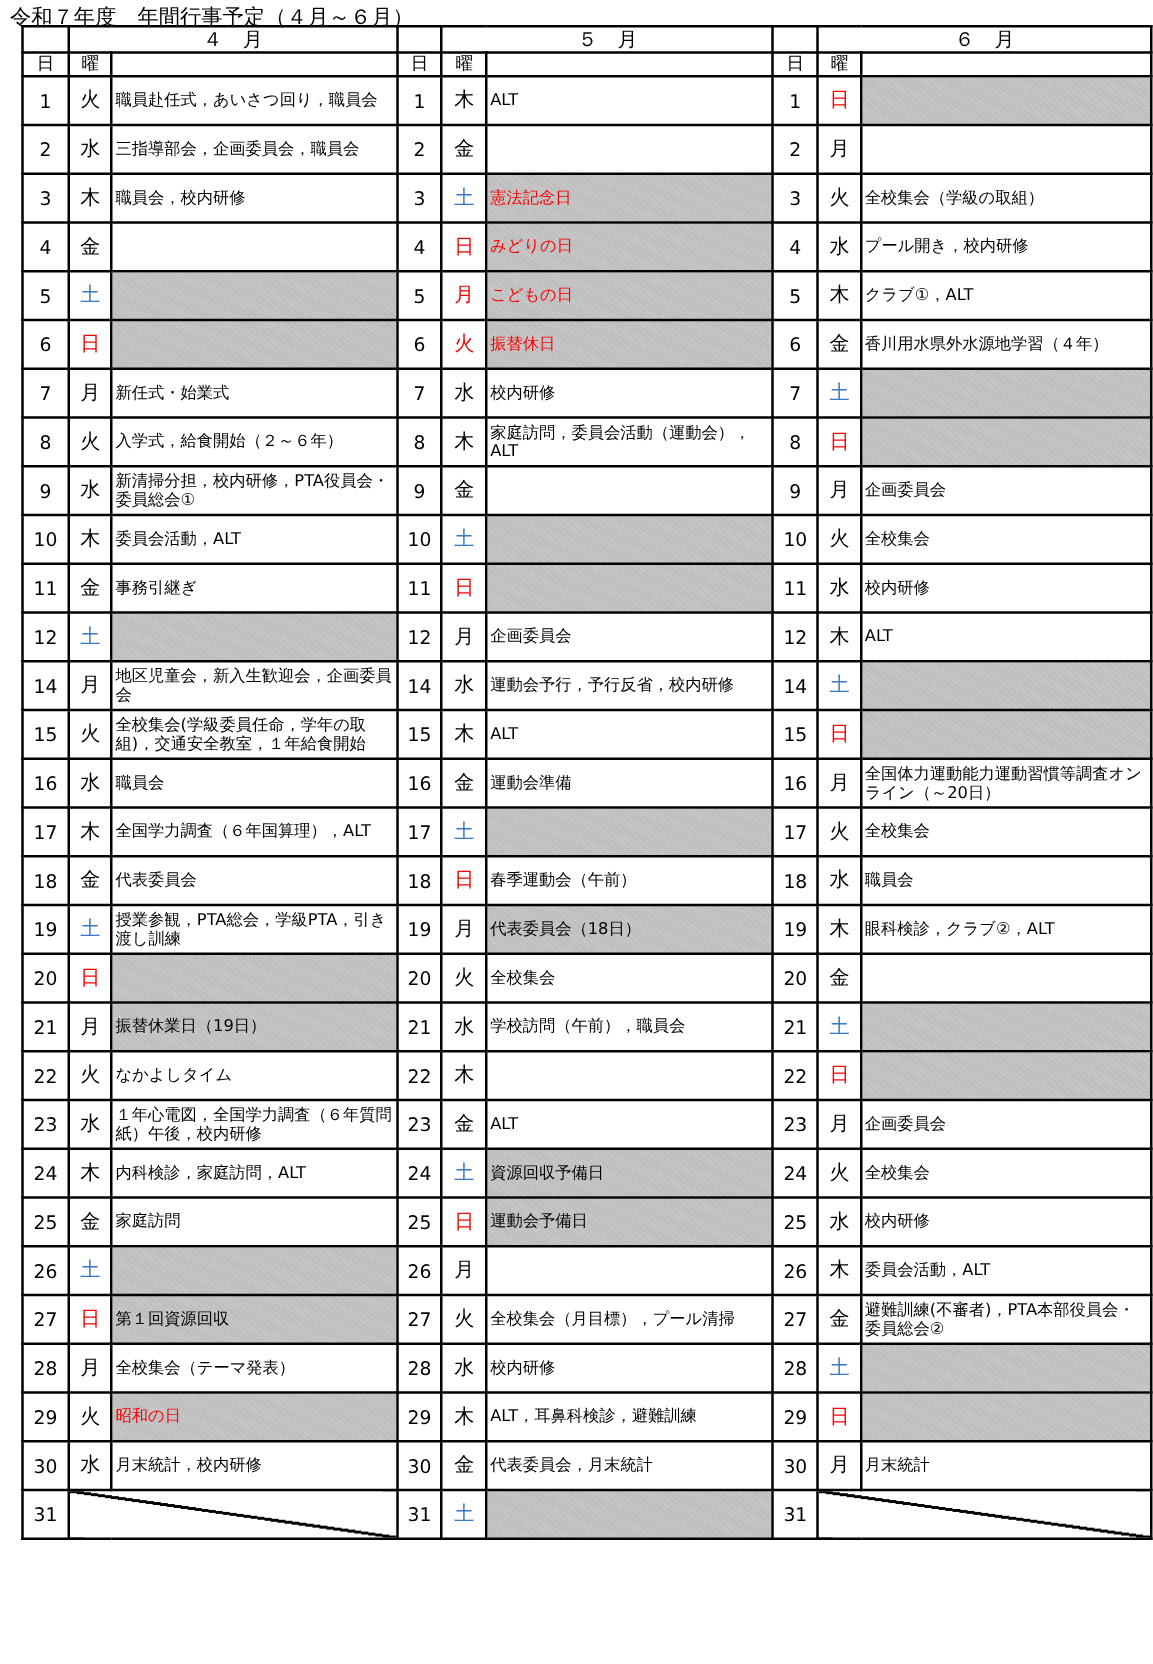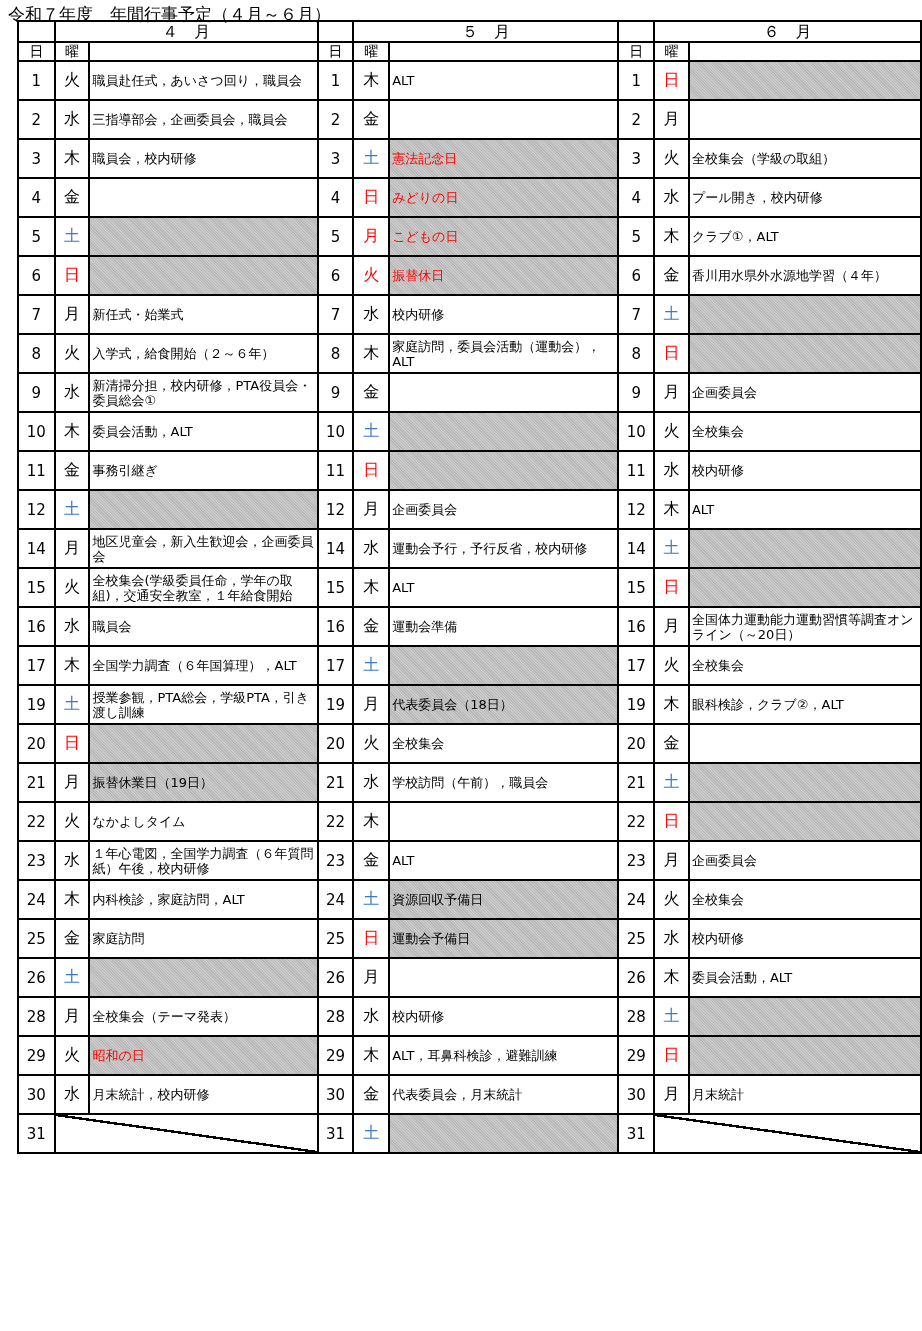--- a/index.html
+++ b/index.html
@@ -228,20 +228,31 @@
         <td class="dow">木</td>
         <td class="ev">全国学力調査（６年国算理），ALT</td>
         <td class="dnum">17</td>
         <td class="dow sat">土</td>
         <td class="ev gray"></td>
         <td class="dnum">17</td>
         <td class="dow">火</td>
         <td class="ev">全校集会</td>
       </tr>
       <tr class="drow">
+        <td class="dnum">18</td>
+        <td class="dow">金</td>
+        <td class="ev">代表委員会</td>
+        <td class="dnum">18</td>
+        <td class="dow sun">日</td>
+        <td class="ev">春季運動会（午前）</td>
+        <td class="dnum">18</td>
+        <td class="dow">水</td>
+        <td class="ev">職員会</td>
+      </tr>
+      <tr class="drow">
         <td class="dnum">19</td>
         <td class="dow sat">土</td>
         <td class="ev">授業参観，PTA総会，学級PTA，引き渡し訓練</td>
         <td class="dnum">19</td>
         <td class="dow">月</td>
         <td class="ev gray">代表委員会（18日）</td>
         <td class="dnum">19</td>
         <td class="dow">木</td>
         <td class="ev">眼科検診，クラブ②，ALT</td>
       </tr>
@@ -314,20 +325,31 @@
       <tr class="drow">
         <td class="dnum">26</td>
         <td class="dow sat">土</td>
         <td class="ev gray"></td>
         <td class="dnum">26</td>
         <td class="dow">月</td>
         <td class="ev"></td>
         <td class="dnum">26</td>
         <td class="dow">木</td>
         <td class="ev">委員会活動，ALT</td>
+      </tr>
+      <tr class="drow">
+        <td class="dnum">27</td>
+        <td class="dow sun">日</td>
+        <td class="ev gray">第１回資源回収</td>
+        <td class="dnum">27</td>
+        <td class="dow">火</td>
+        <td class="ev">全校集会（月目標），プール清掃</td>
+        <td class="dnum">27</td>
+        <td class="dow">金</td>
+        <td class="ev">避難訓練(不審者)，PTA本部役員会・委員総会②</td>
       </tr>
       <tr class="drow">
         <td class="dnum">28</td>
         <td class="dow">月</td>
         <td class="ev">全校集会（テーマ発表）</td>
         <td class="dnum">28</td>
         <td class="dow">水</td>
         <td class="ev">校内研修</td>
         <td class="dnum">28</td>
         <td class="dow sat">土</td>

